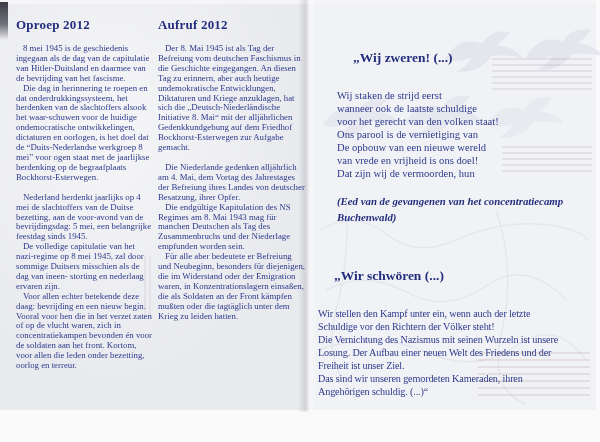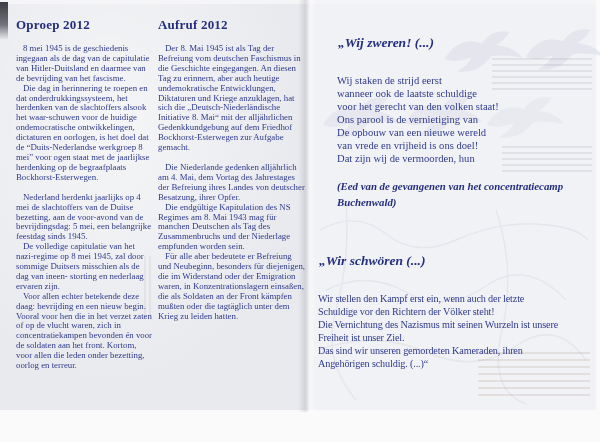--- a/index.html
+++ b/index.html
@@ -31,21 +31,21 @@
   .col { position:absolute; z-index:2; color:var(--ink-body,#2e3a8c); }
   .col h2 { margin:0 0 11px 0; font-size:13px; font-weight:bold;
             color:var(--ink-heading,#232e7e); letter-spacing:.2px; }
   .col p { margin:0; font-size:8.8px; line-height:9.9px; text-indent:7px; }
   .col p.gap { margin-top:10px; }
   .col1 { left:16px;  top:13px; width:137px; }
   .col2 { left:158px; top:13px; width:149px; }
 
   
   .quote { position:absolute; z-index:2; color:var(--ink-body,#2e3a8c); }
-  .quote h3 { margin:1px; font-size:13.5px; font-weight:bold; color:var(--ink-heading,#232e7e);font-style:italic; }
+  .quote h3 { margin:16px; font-size:13.5px; font-weight:bold; color:var(--ink-heading,#232e7e); }
   .qlines { margin-top:23px; }
   .qline { font-size:10.6px; line-height:13px; white-space:nowrap; }
   .attr { font-weight:bold; font-style:italic; font-size:10.8px; line-height:16px;
           margin:13px 0 0 0; color:var(--ink-heading,#232e7e); }
   .quote1 { left:337px; top:34px;  width:254px; }
   .quote2 { left:318px; top:252px; width:258px; }
   .quote2 .qline { font-size:10.2px; letter-spacing:-0.15px; }
   .quote2 .attr { margin-top:15px; white-space:nowrap; }
 
   
@@ -140,23 +140,24 @@
       <div class="qline">De opbouw van een nieuwe wereld</div>
       <div class="qline">van vrede en vrijheid is ons doel!</div>
       <div class="qline">Dat zijn wij de vermoorden, hun</div>
     </div>
     <p class="attr">(Eed van de gevangenen van het concentratiecamp Buchenwald)</p>
   </section>
 
   <section class="quote quote2">
     <h3>„Wir schwören (...)</h3>
     <div class="qlines">
-      <div class="qline">Wir stellen den Kampf erst ein, wenn auch der letzte</div>
+      <div class="qline">Wir stellen den Kampf unter ein, wenn auch der letzte</div>
       <div class="qline">Schuldige vor den Richtern der Völker steht!</div>
       <div class="qline">Die Vernichtung des Nazismus mit seinen Wurzeln ist unsere</div>
+      <div class="qline">Losung. Der Aufbau einer neuen Welt des Friedens und der</div>
       <div class="qline">Freiheit ist unser Ziel.</div>
       <div class="qline">Das sind wir unseren gemordeten Kameraden, ihren</div>
       <div class="qline">Angehörigen schuldig. (...)“</div>
     </div>
   </section>
 
   <div class="fold"></div>
   <div class="bottom-strip"></div>
   <div class="edge-strip"></div>
 </div>

